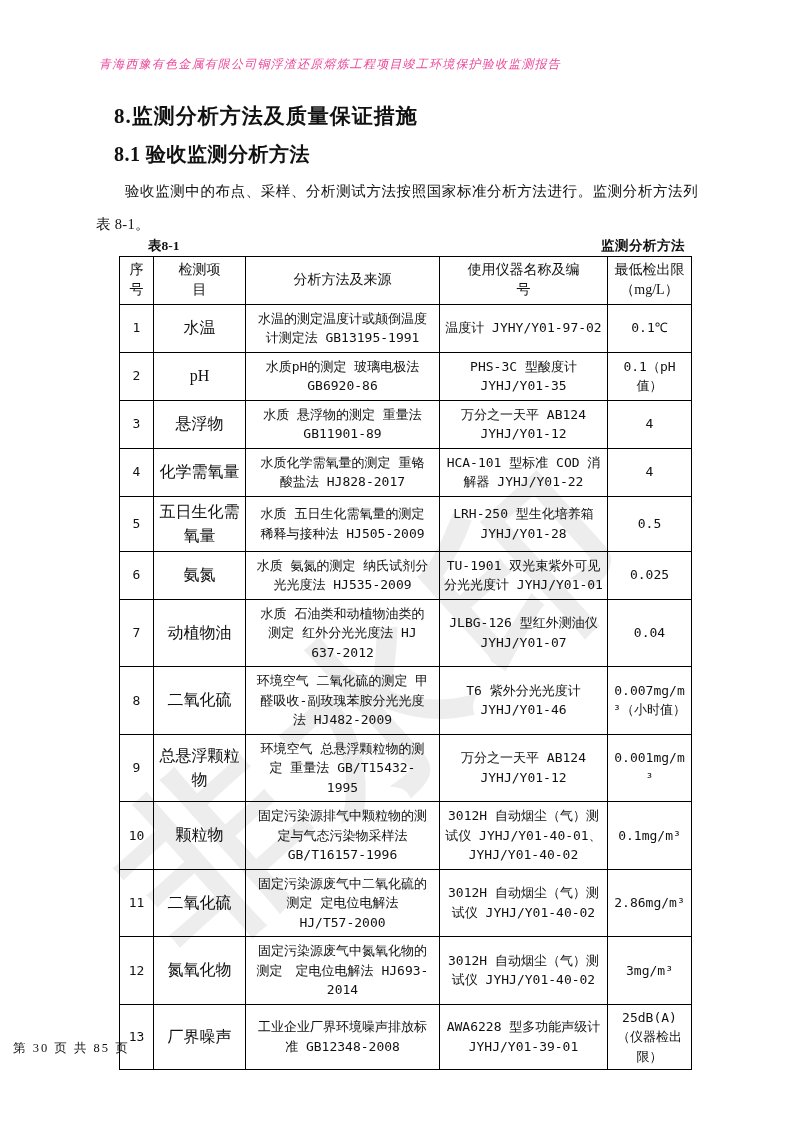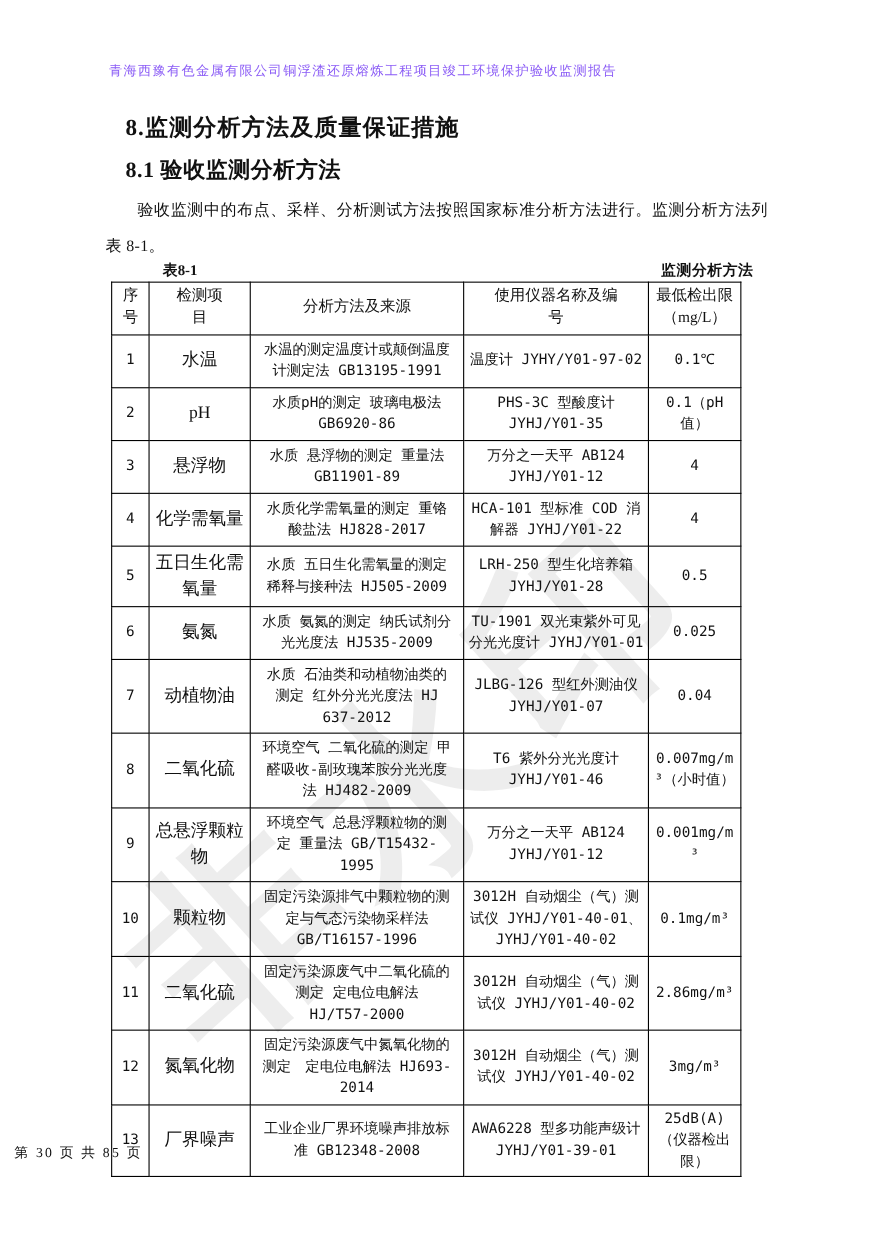--- a/index.html
+++ b/index.html
@@ -13,22 +13,23 @@
     margin: 0 auto;
     background: #ffffff;
     overflow: hidden;
   }
 
   .doc-header {
     position: absolute;
     top: 56px;
     left: 99px;
     font-size: 12px;
+    font-style: italic;
     letter-spacing: 1.2px;
-    color: #8b5cf6;
+    color: #ec4899;
     white-space: nowrap;
   }
 
   .h1-title {
     position: absolute;
     top: 102px;
     left: 114px;
     font-size: 21px;
     font-weight: bold;
     letter-spacing: 1px;
@@ -73,21 +74,21 @@
     width: 100%;
     text-align: right;
     font-size: 13.5px;
     font-weight: bold;
     letter-spacing: 0.5px;
   }
 
   table.method-table {
     position: absolute;
     top: 256px;
-    left: 101px;
+    left: 119px;
     width: 572px;
     border-collapse: collapse;
     table-layout: fixed;
     background: transparent;
   }
   .method-table th, .method-table td {
     border: 1px solid #000;
     text-align: center;
     vertical-align: middle;
     padding: 3px 3px;

